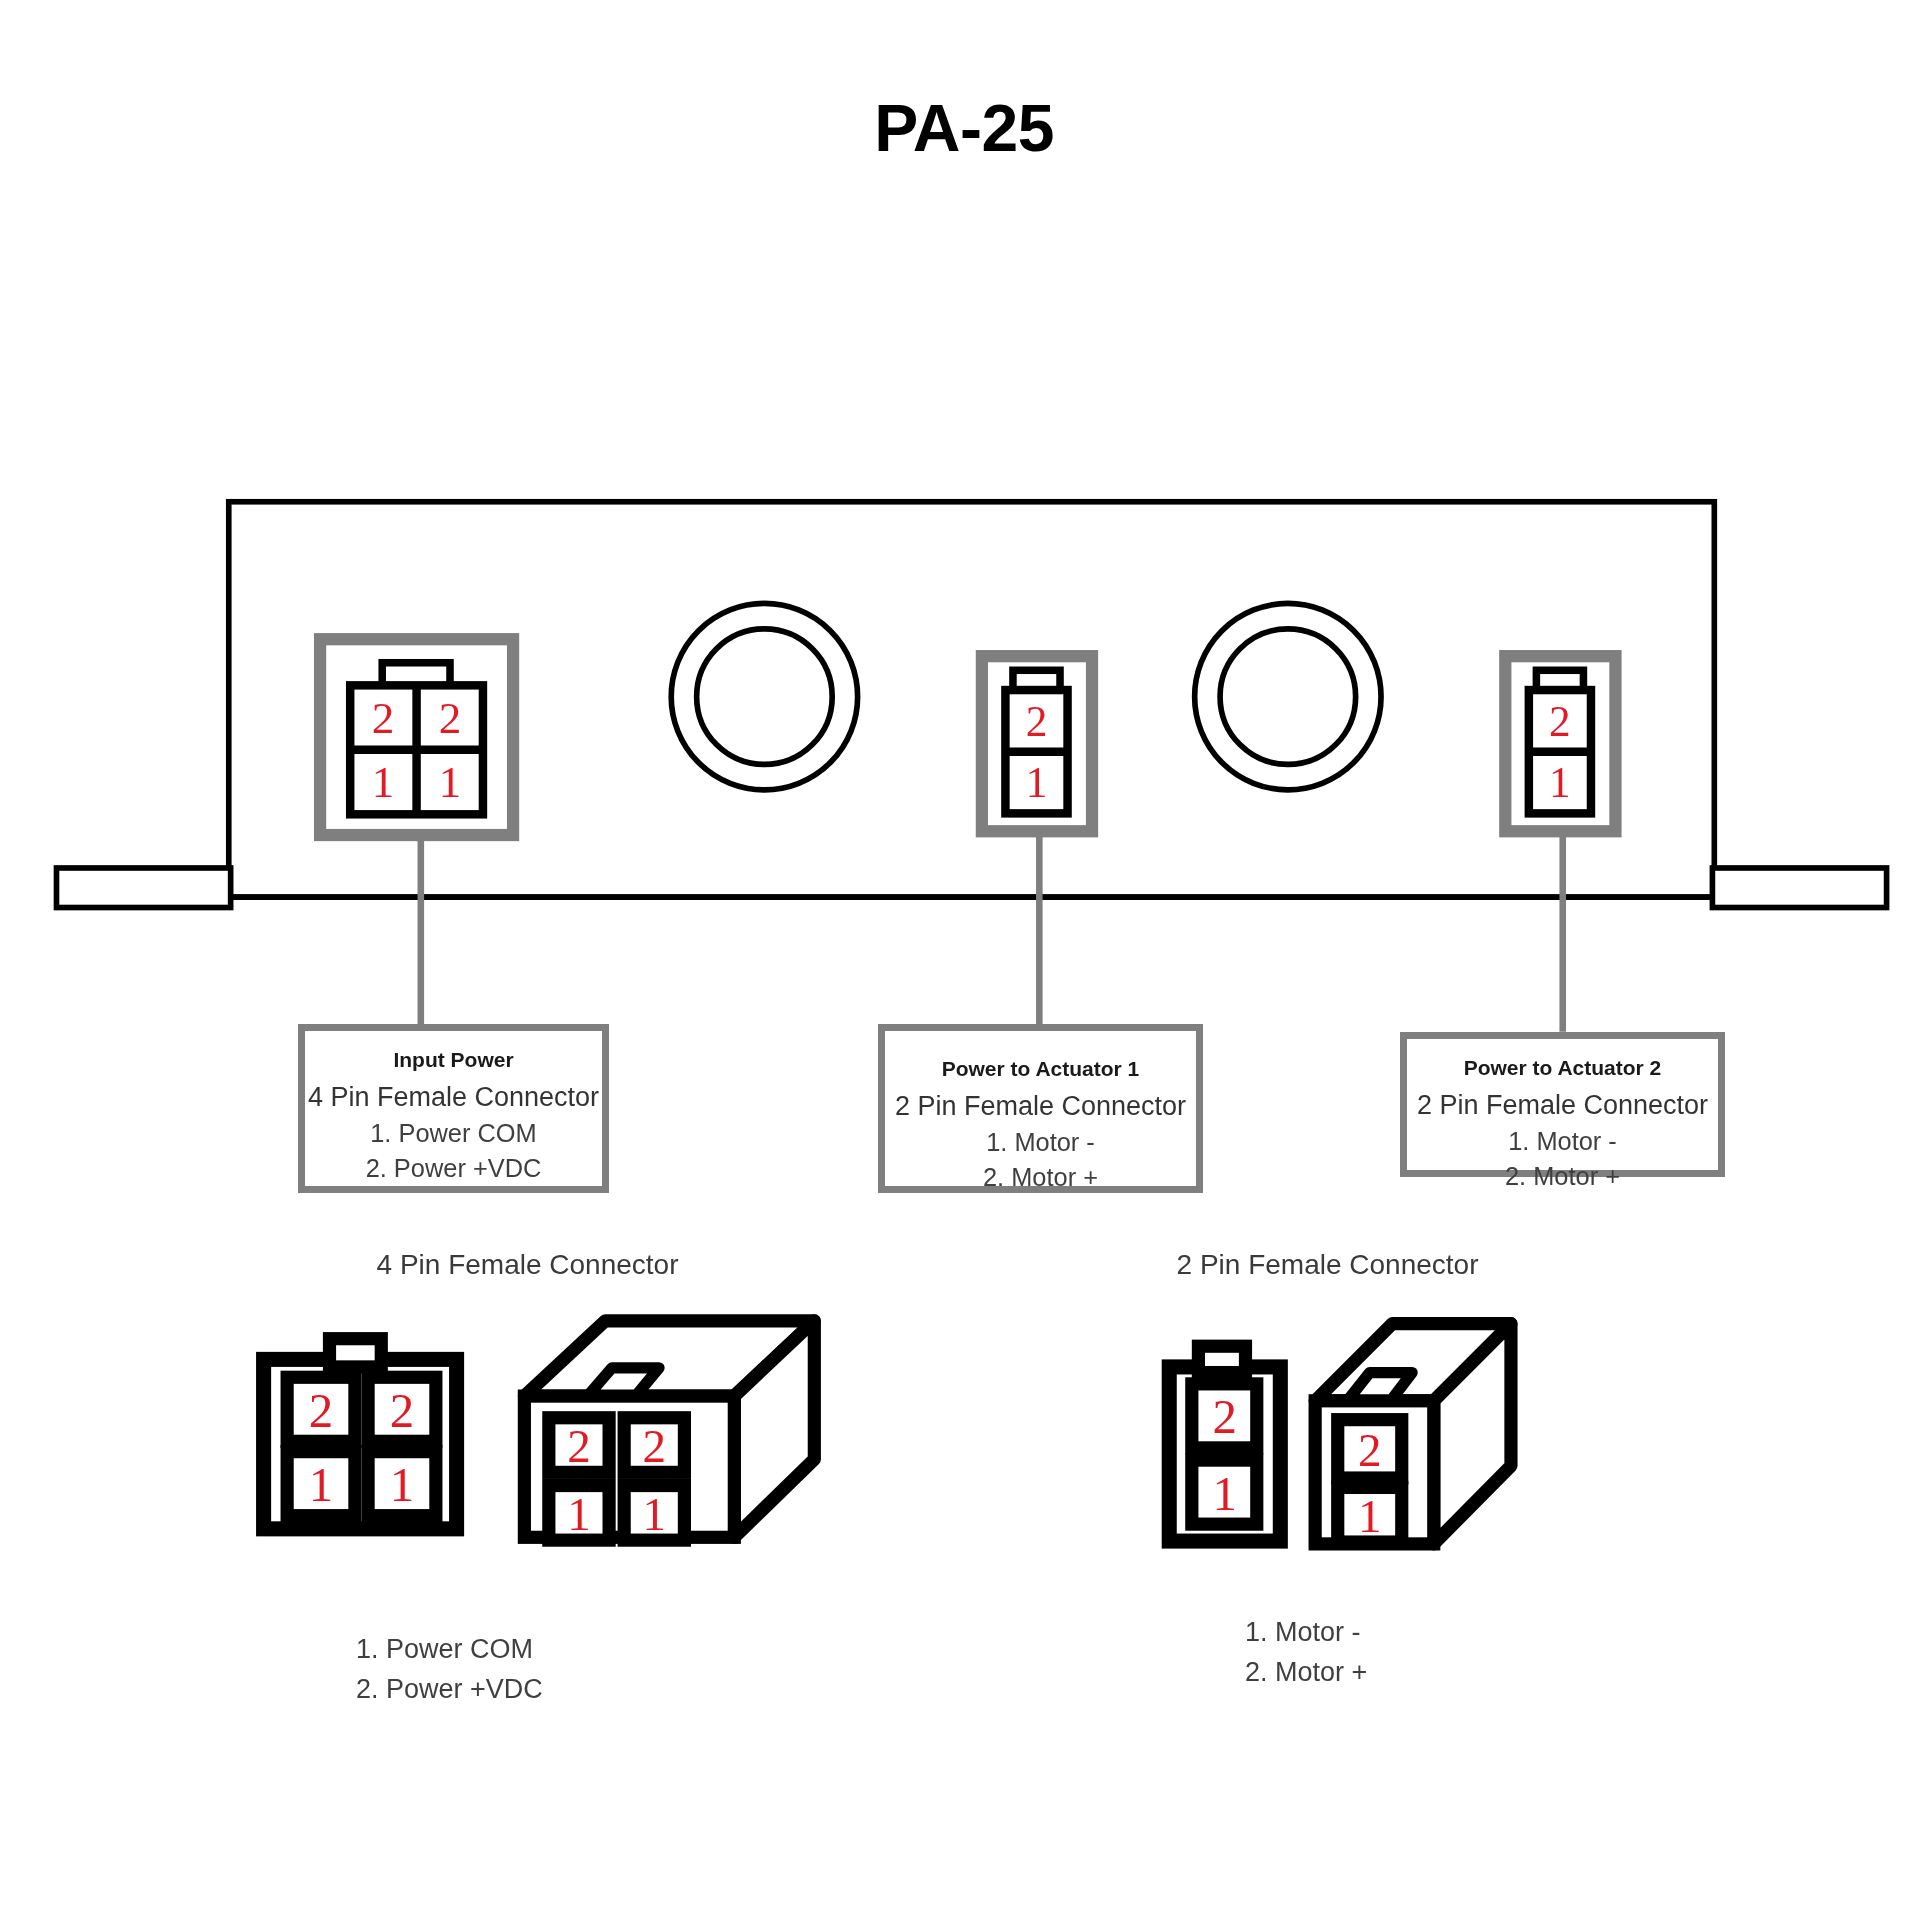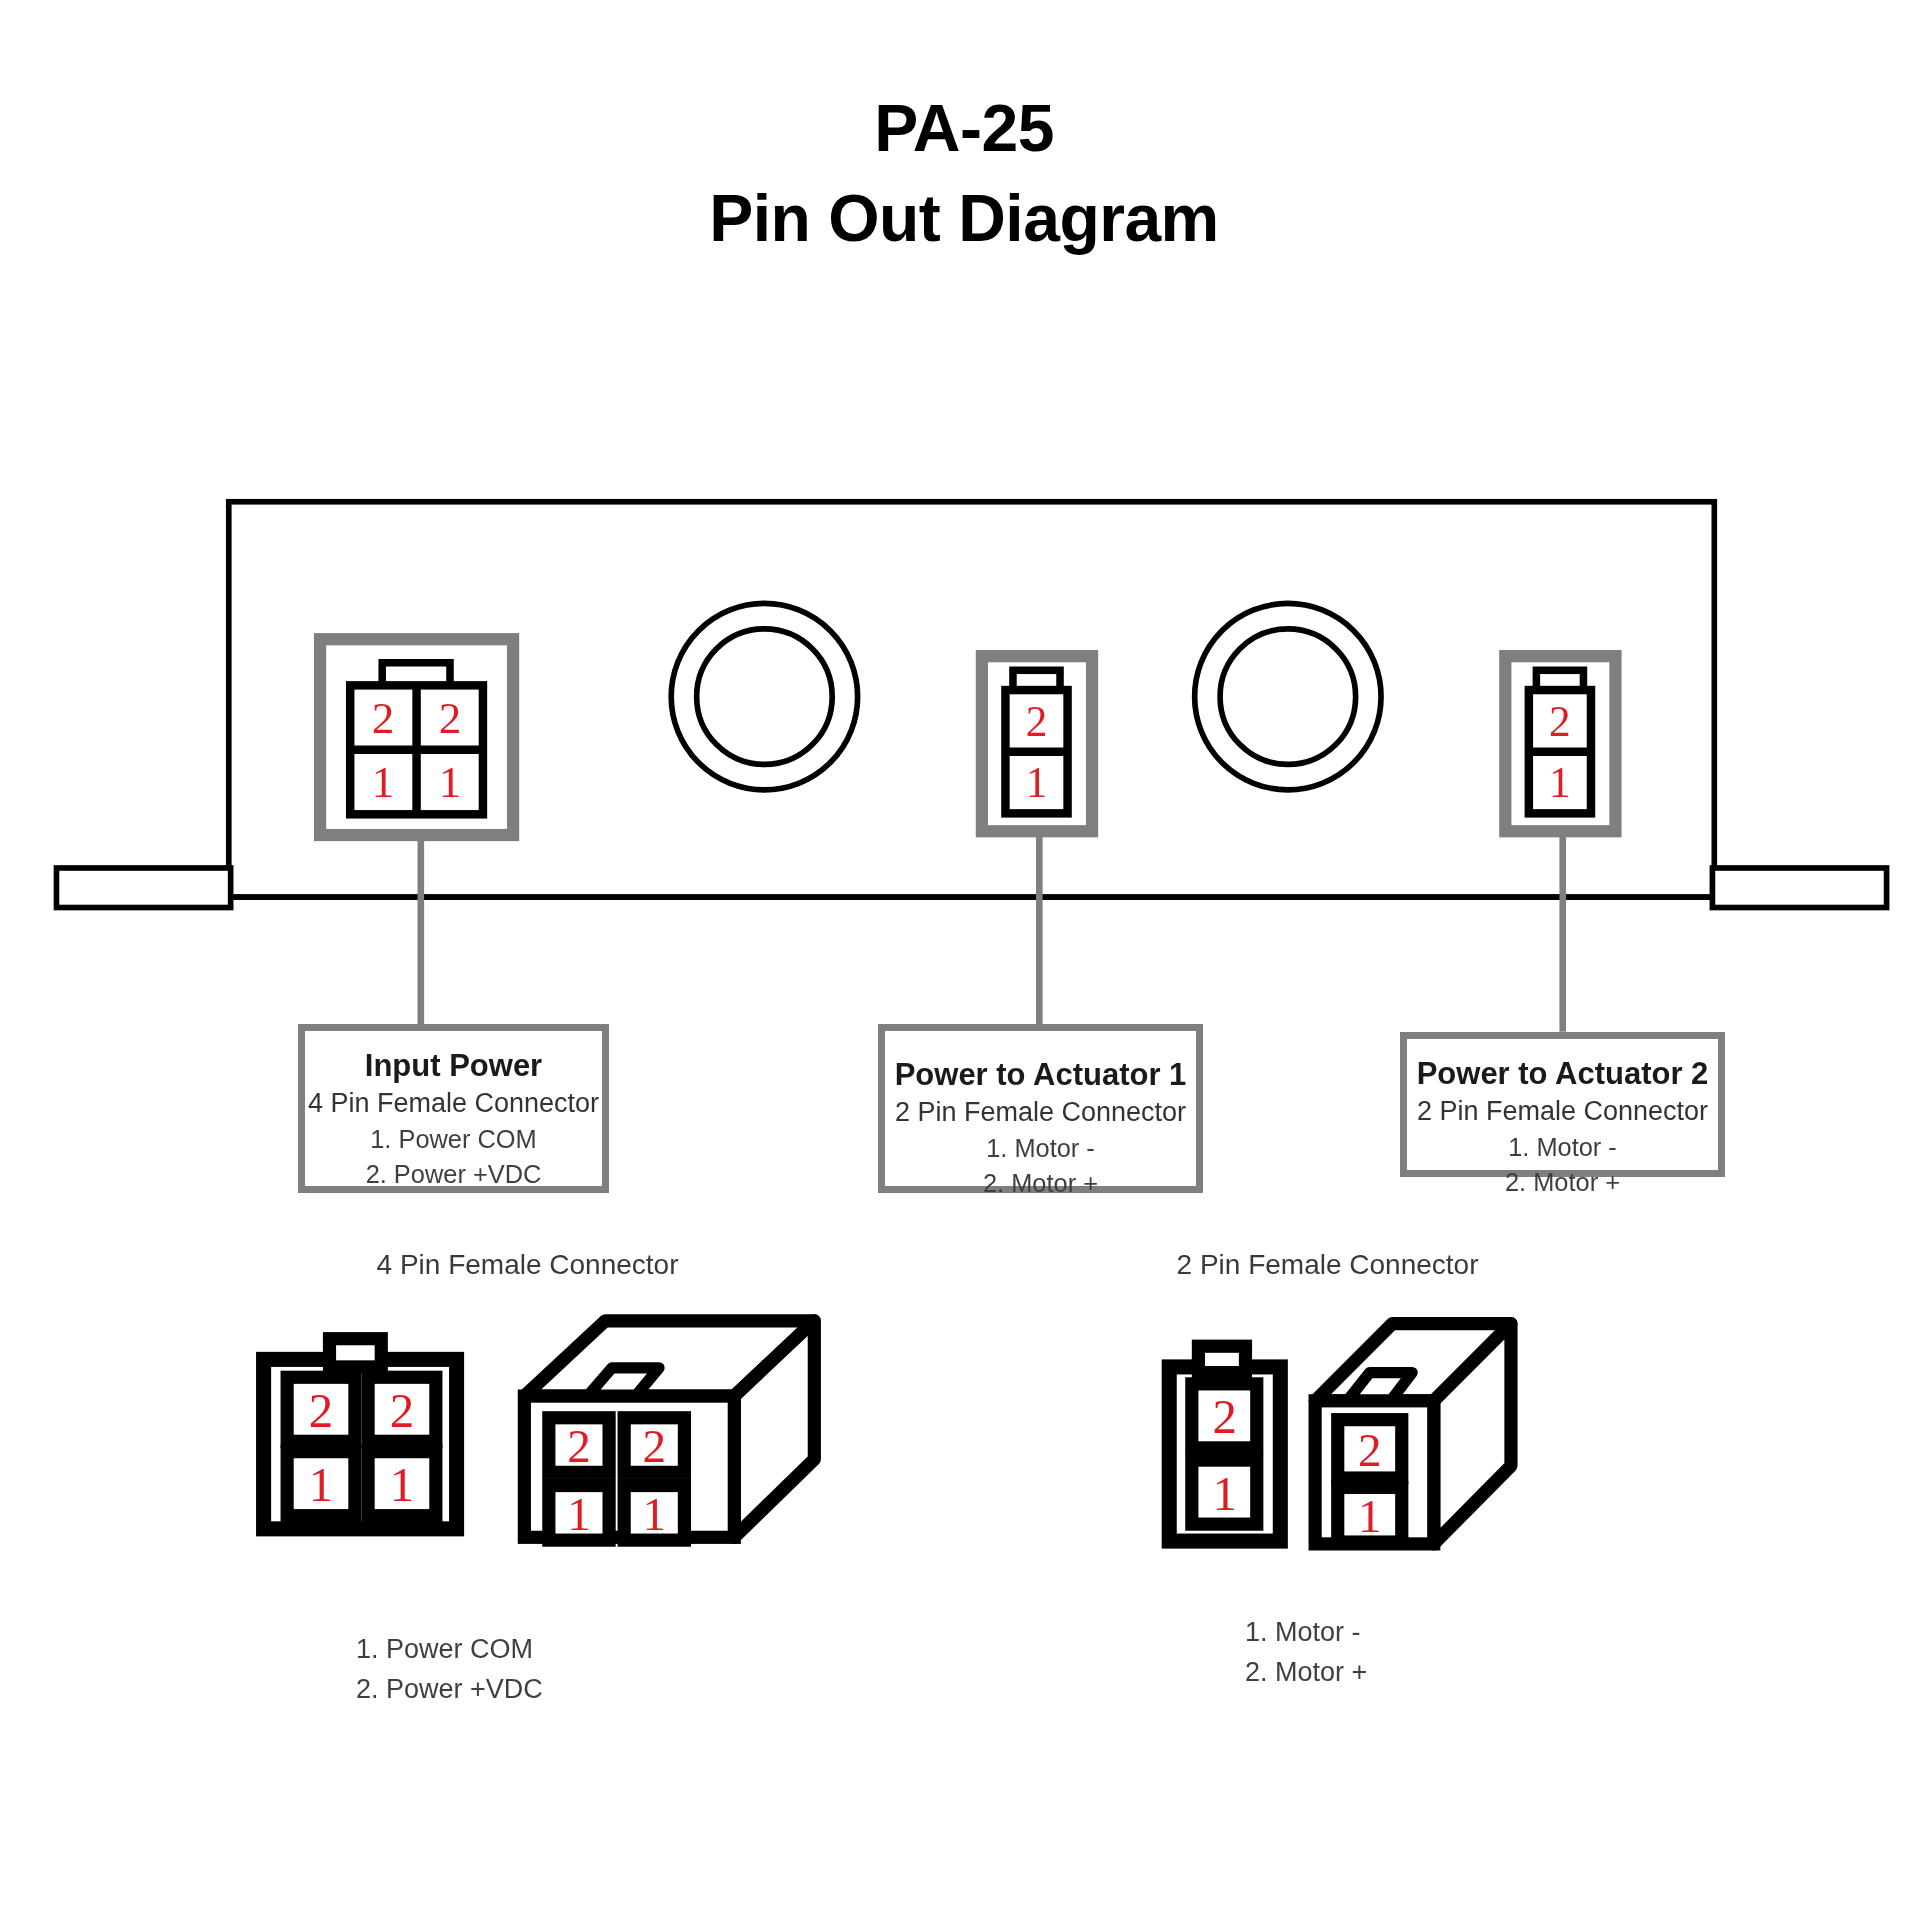--- a/index.html
+++ b/index.html
@@ -45,24 +45,23 @@
     position: absolute;
     box-sizing: border-box;
     border: 7.5px solid #7f7f7f;
     background: #ffffff;
     text-align: center;
     color: #3b3b3b;
   }
   .callout .hdr {
     font-weight: bold;
     color: #1a1a1a;
-    font-size: 31px;
+    font-size: 21px;
     line-height: 36px;
     white-space: nowrap;
-    margin-top: 6px;
   }
   .callout .sub {
     font-size: 27px;
     line-height: 38px;
     color: #333333;
     white-space: nowrap;
   }
   .callout .pin {
     font-size: 25.4px;
     line-height: 35px;
@@ -93,21 +92,20 @@
     dominant-baseline: central;
   }
 </style>
 </head>
 <body>
 
 <div id="stage">
 
   <div class="title-block">
     <div class="title-line">PA-25</div>
-    <div class="title-line">Pin Out Diagram</div>
   </div>
 
   <svg class="layer" viewBox="0 0 2048 2048">
 
     <g>
 
       <rect x="243" y="533" width="1578" height="420" fill="#ffffff" stroke="#000000" stroke-width="6"></rect>
 
       <rect x="60" y="922" width="185" height="42" fill="#ffffff" stroke="#000000" stroke-width="6"></rect>
 

